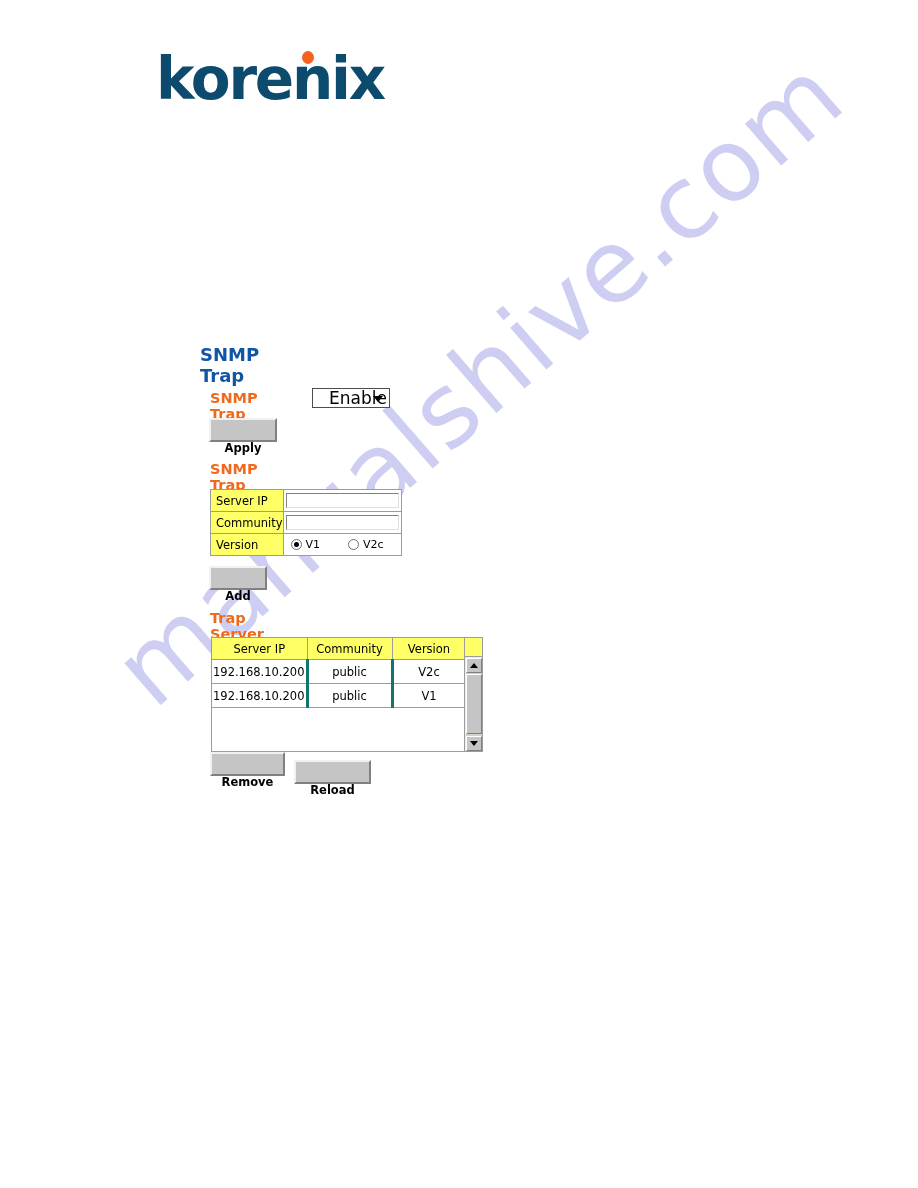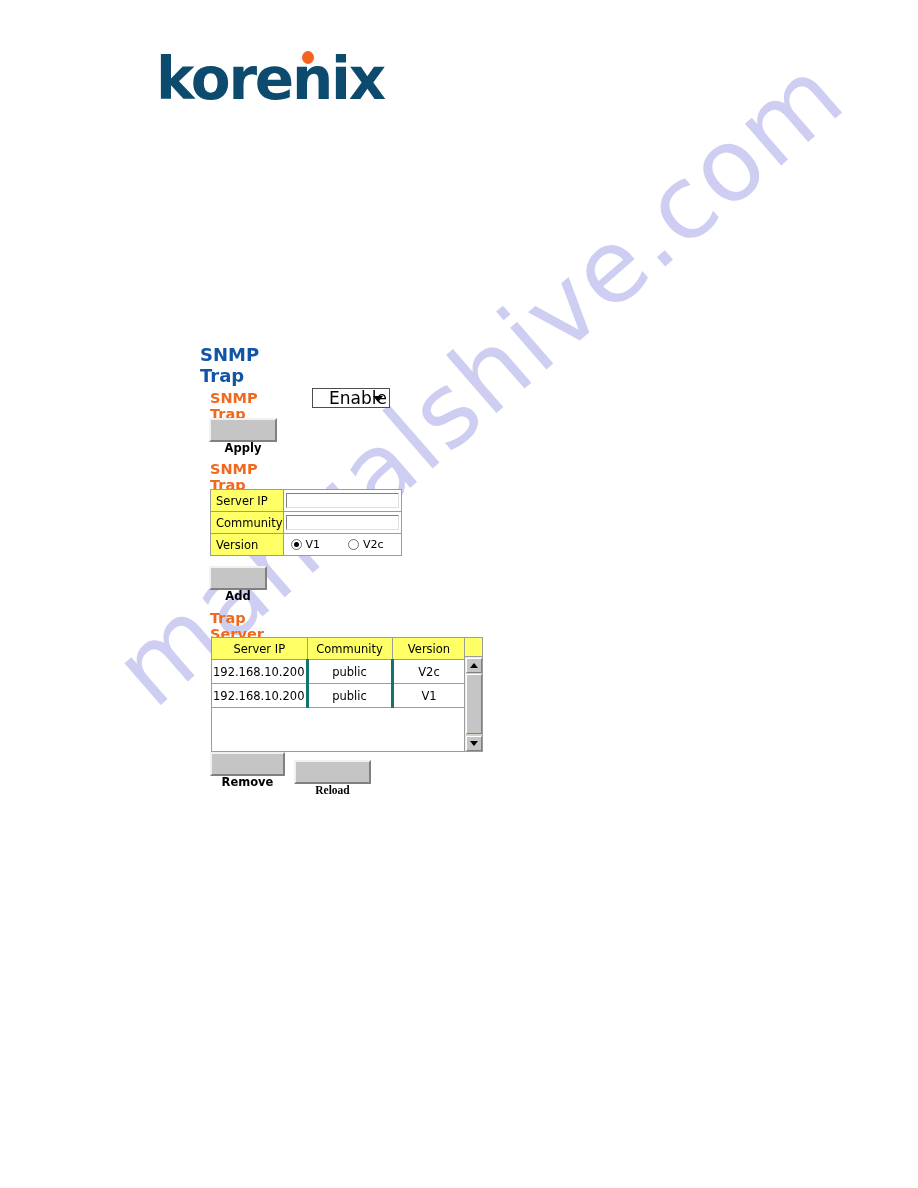--- a/index.html
+++ b/index.html
@@ -147,21 +147,21 @@
     color: #000000;
     text-align: center;
     box-sizing: border-box;
     line-height: 16px;
     padding-top: 20px;
     cursor: pointer;
   }
   #btn-apply { left: 209px; top: 418px; width: 68px; height: 22px; }
   #btn-add   { left: 209px; top: 566px; width: 58px; height: 17px; }
   #btn-remove{ left: 210px; top: 752px; width: 75px; height: 23px; }
-  #btn-reload{ left: 294px; top: 760px; width: 77px; height: 23px; font-family: Liberation Serif, serif; }
+  #btn-reload{ left: 294px; top: 760px; width: 77px; height: 23px; }
 
   
   #form-table {
     position: absolute;
     left: 210px;
     top: 489px;
     border-collapse: collapse;
     font-family: "DejaVu Sans", sans-serif;
     font-size: 11.5px;
   }

